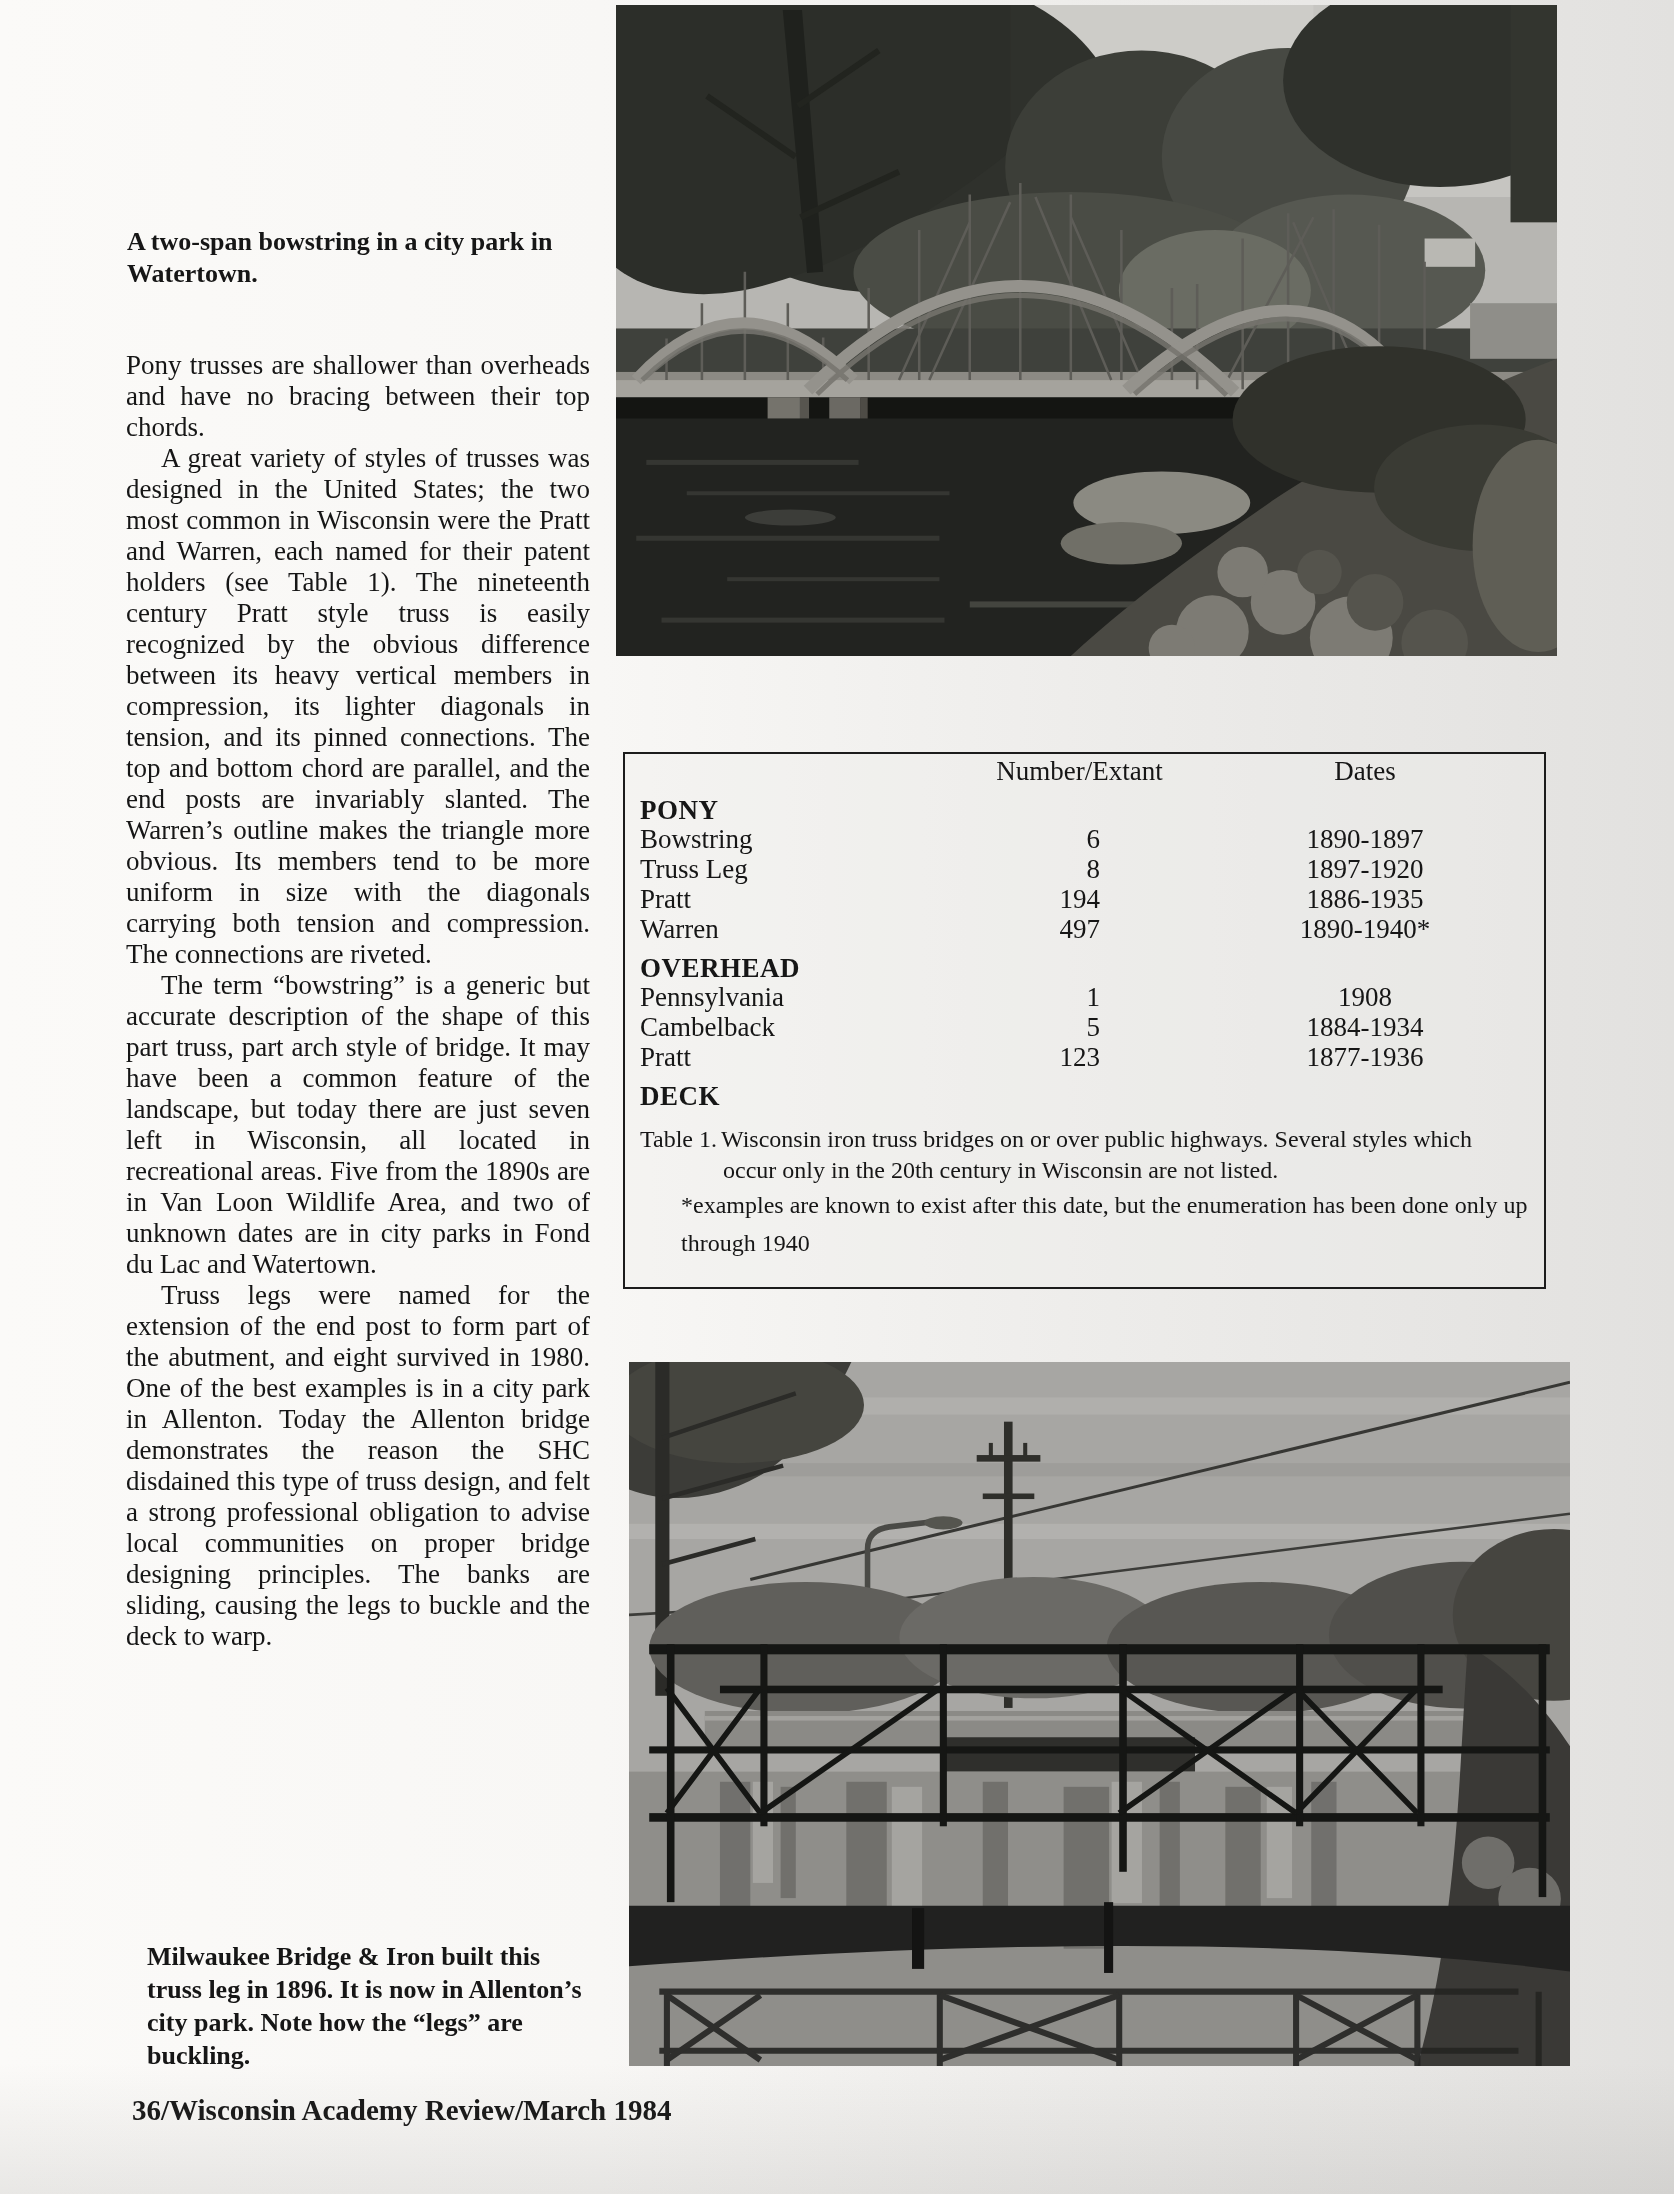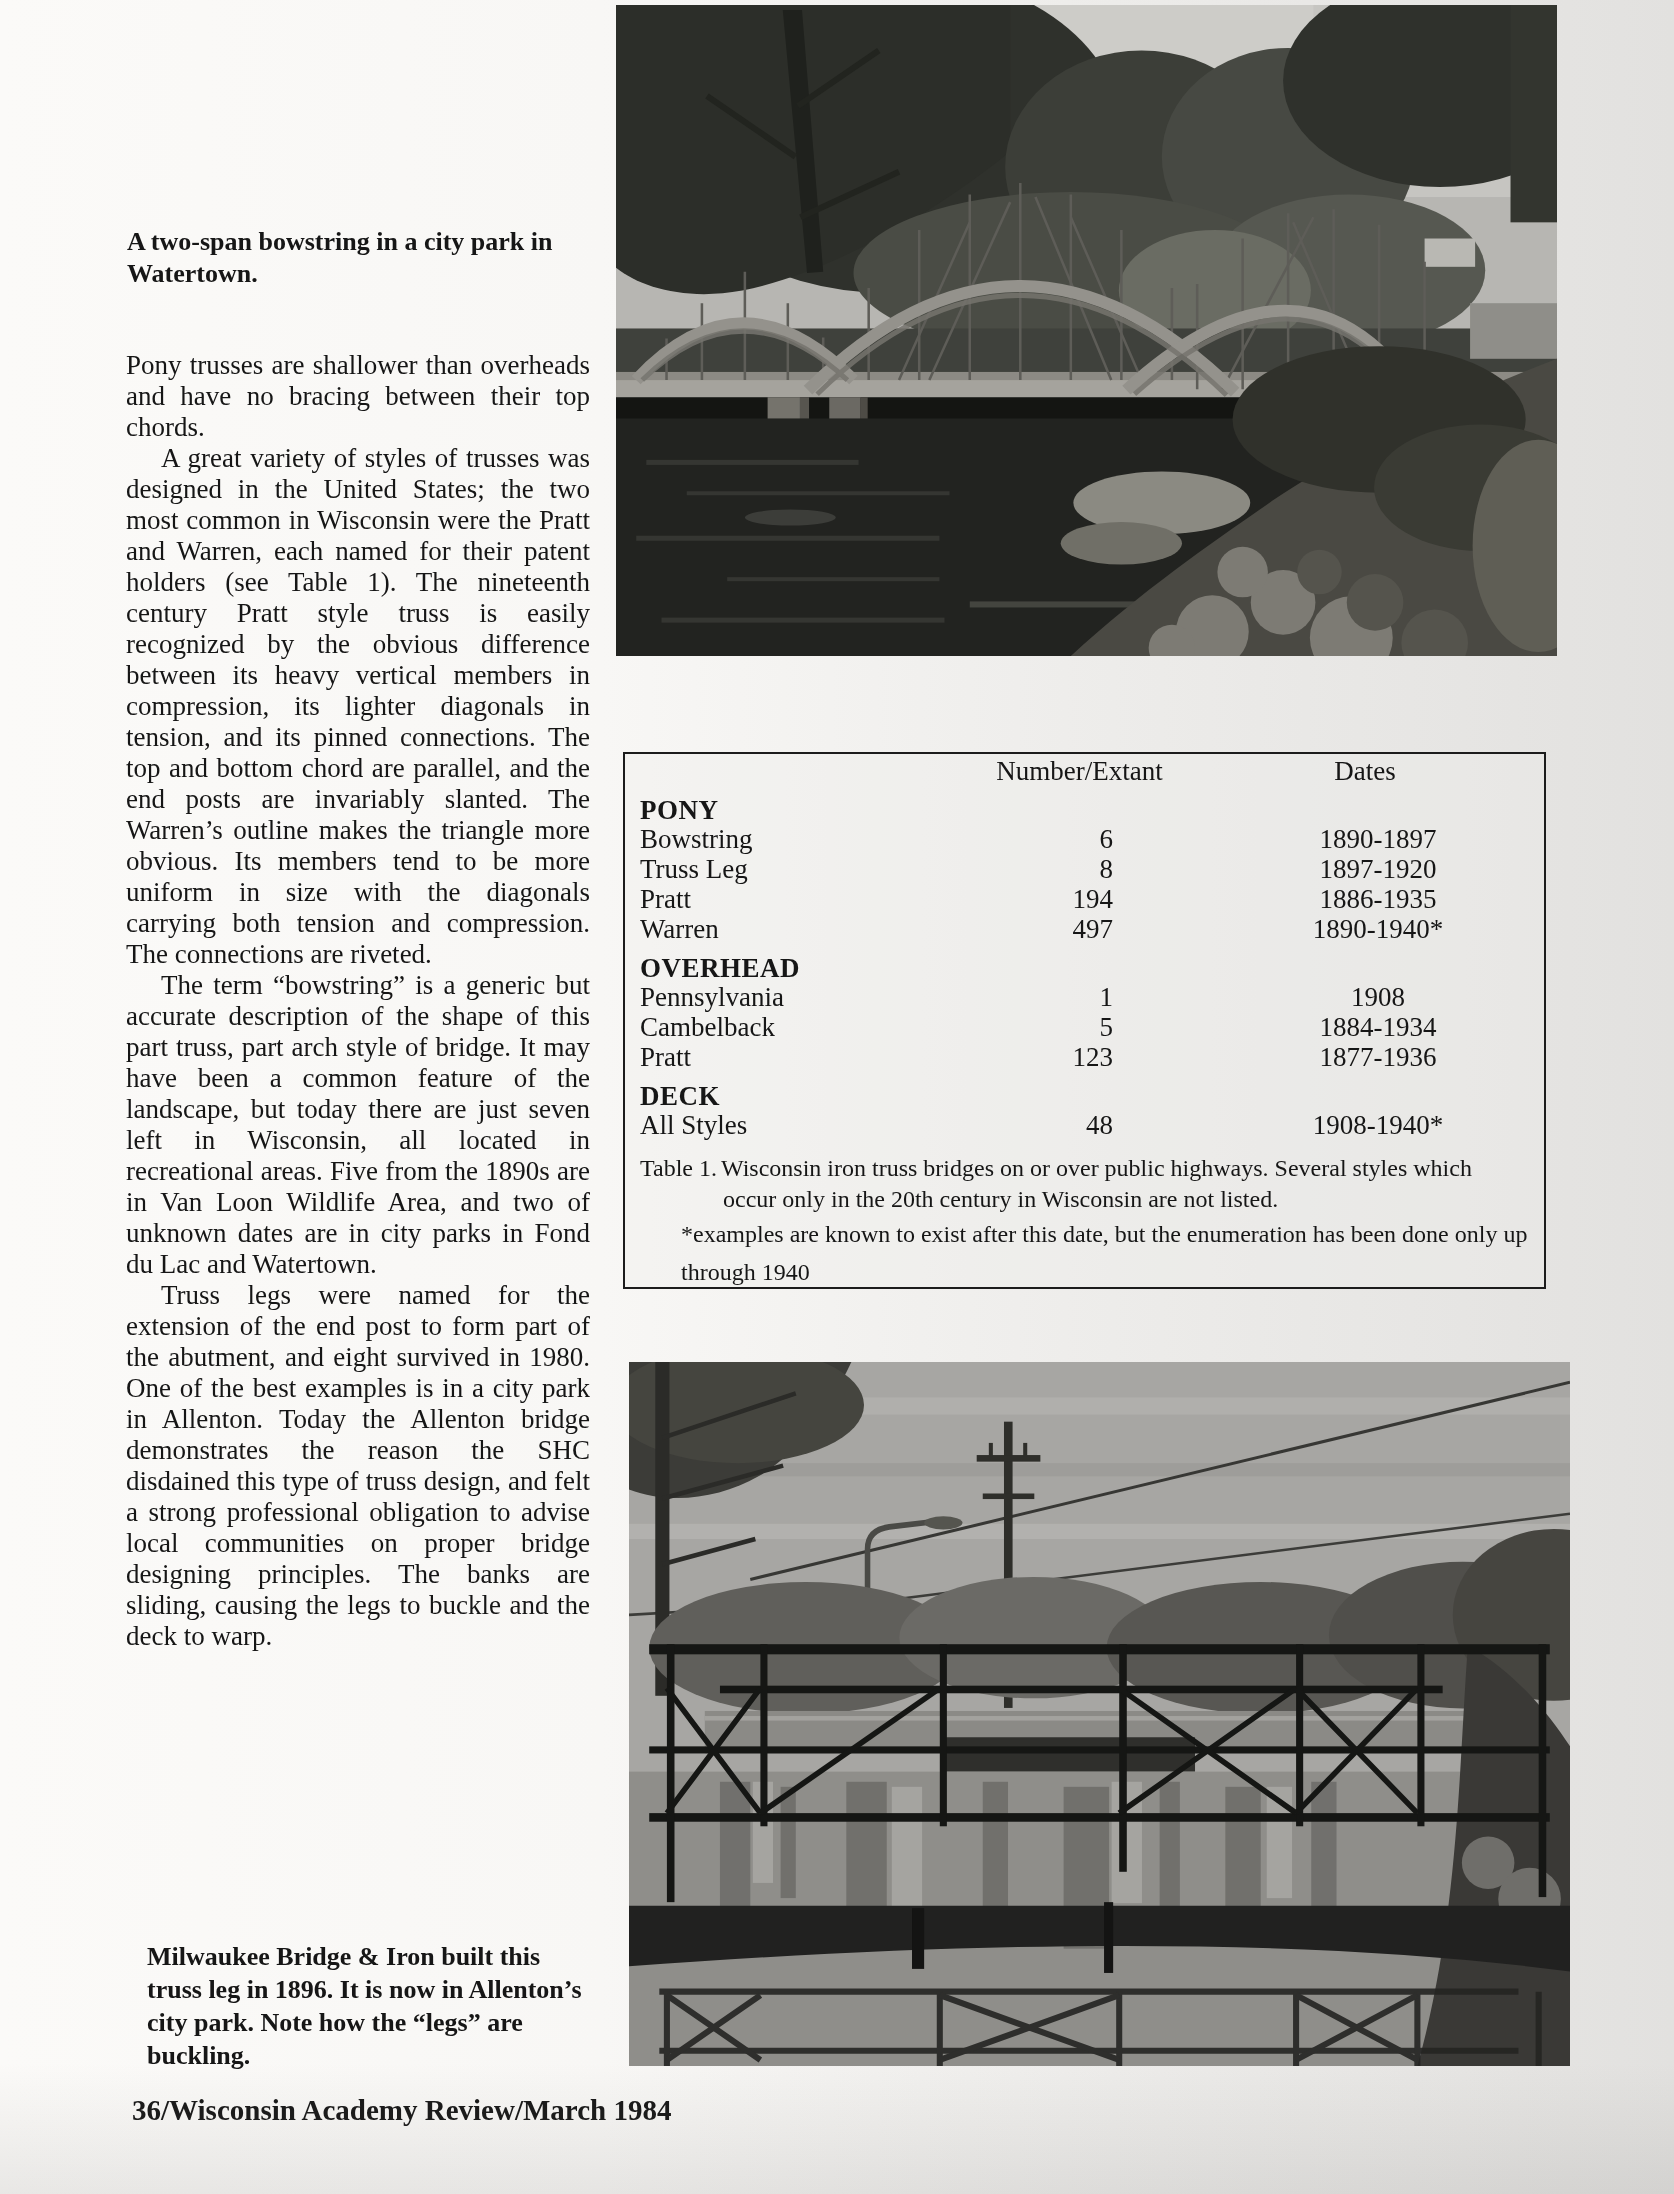--- a/index.html
+++ b/index.html
@@ -23,21 +23,21 @@
   .body-col{position:absolute;left:126px;top:350px;width:464px;
     font-size:27px;line-height:31px;text-align:justify;}
   .body-col p{margin:0;text-indent:35px;}
   .body-col p.first{text-indent:0;}
   .tbl{
     position:absolute;left:623px;top:752px;width:923px;height:537px;
     box-sizing:border-box;border:2px solid #1c1c1c;background:rgba(238,237,235,0.35);
     padding:3px 15px 0 15px;font-size:27px;
   }
   .t-head,.t-row{display:grid;grid-template-columns:298px 167px 1fr;line-height:29px;}
-  .t-row{margin-bottom:1px;gap:13px;}
+  .t-row{margin-bottom:1px;}
   .t-head{margin-bottom:8px;}
   .t-head .c2{text-align:center;position:relative;left:58px;}
   .t-head .c3{text-align:center;padding-left:96px;}
   .t-row .c1{text-align:left;}
   .t-row .c2{text-align:right;padding-right:5px;}
   .t-row .c3{text-align:center;padding-left:96px;}
   .t-sec{font-weight:bold;line-height:29px;margin-top:10px;letter-spacing:0.5px;}
   .t-cap{margin:13px 0 0 0;font-size:24px;line-height:31px;padding-left:83px;text-indent:-83px;}
   .t-cap .lbl{padding-right:4px;}
   .t-note{margin:0 0 0 41px;font-size:24px;line-height:38px;}
@@ -171,25 +171,20 @@
       <span class="c2">5</span>
       <span class="c3">1884-1934</span>
     </div>
     <div class="t-row">
       <span class="c1">Pratt</span>
       <span class="c2">123</span>
       <span class="c3">1877-1936</span>
     </div>
 
     <div class="t-sec">DECK</div>
-    <div class="t-row">
-      <span class="c1">All Styles</span>
-      <span class="c2">48</span>
-      <span class="c3">1908-1940*</span>
-    </div>
 
     <p class="t-cap"><span class="lbl">Table 1.</span><span>Wisconsin iron truss bridges on or over public highways. Several styles which occur only in the 20th century in Wisconsin are not listed.</span></p>
     <p class="t-note">*examples are known to exist after this date, but the enumeration has been done only up through 1940</p>
   </div>
 
   <div class="photo photo-bottom">
     <svg viewBox="0 0 1862 1392" preserveAspectRatio="none">
       <rect width="1862" height="1392" fill="#a7a6a3"></rect>
       <rect x="0" y="70" width="1862" height="34" fill="#b0afac"></rect>
       <rect x="0" y="200" width="1862" height="26" fill="#9e9d9a"></rect>

